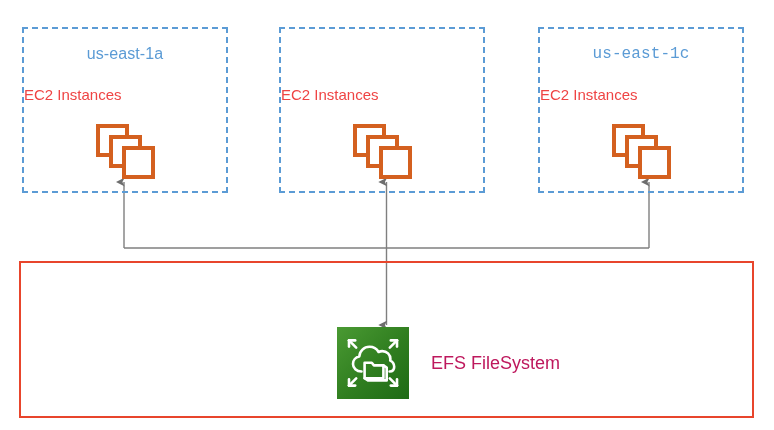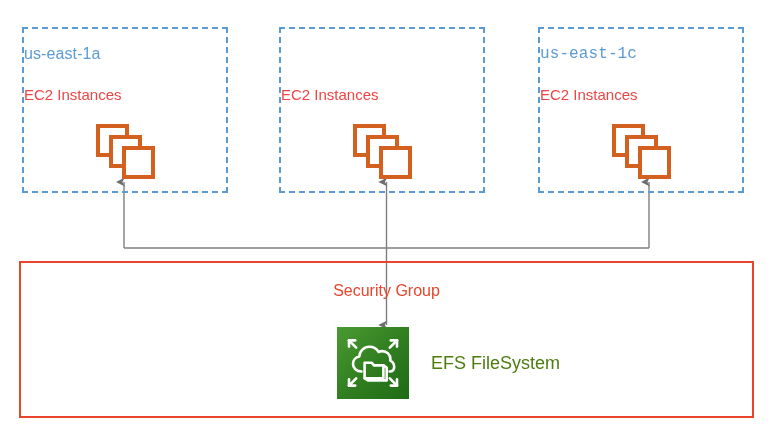--- a/index.html
+++ b/index.html
@@ -22,20 +22,21 @@
   
   .az-box {
     position: absolute;
     box-sizing: border-box;
     border: 2px dashed #5b9bd5;
     background: transparent;
   }
   .az-label {
     position: absolute;
     width: 100%;
+    text-align: center;
     color: #5b9bd5;
     font-size: 16px;
     letter-spacing: 0.1px;
     white-space: nowrap;
   }
   .ec2-label {
     position: absolute;
     width: 100%;
     color: #ef4444;
     font-size: 15px;
@@ -76,21 +77,21 @@
 
   
   .efs-icon {
     position: absolute;
     width: 72px;
     height: 72px;
     background: linear-gradient(135deg, #4a9a33 0%, #2f7d1f 55%, #1e6b16 100%);
   }
   .efs-label {
     position: absolute;
-    color: #4d7c0f;
+    color: #be185d;
     font-size: 18px;
     white-space: nowrap;
   }
 
   
   #connectors {
     position: absolute;
     left: 0;
     top: 0;
     width: 774px;
@@ -147,21 +148,20 @@
     <div class="az-label" style="top:16px;font-family:Liberation Mono, monospace;">us-east-1c</div>
     <div class="ec2-label" style="top:57px;">EC2 Instances</div>
     <div class="ec2-icon" style="left:72px; top:95px;">
       <span class="sq sq1"></span>
       <span class="sq sq2"></span>
       <span class="sq sq3"></span>
     </div>
   </div>
 
   <div class="sg-box" style="left:19px; top:261px; width:735px; height:157px;">
-    <div class="sg-label" style="top:19px;">Security Group</div>
 
     <div class="efs-icon" style="left:316px; top:64px;">
       <svg viewBox="0 0 72 72" width="72" height="72">
         <g stroke="#ffffff" stroke-width="2.6" fill="none" stroke-linecap="round" stroke-linejoin="round">
 
           <path d="M24.5 44.5
                    C19.4 44.5 16.0 41.0 16.0 36.9
                    C16.0 33.2 18.7 30.2 22.3 29.5
                    C22.6 24.0 27.0 19.8 32.5 19.8
                    C36.4 19.8 39.8 21.9 41.6 25.0

